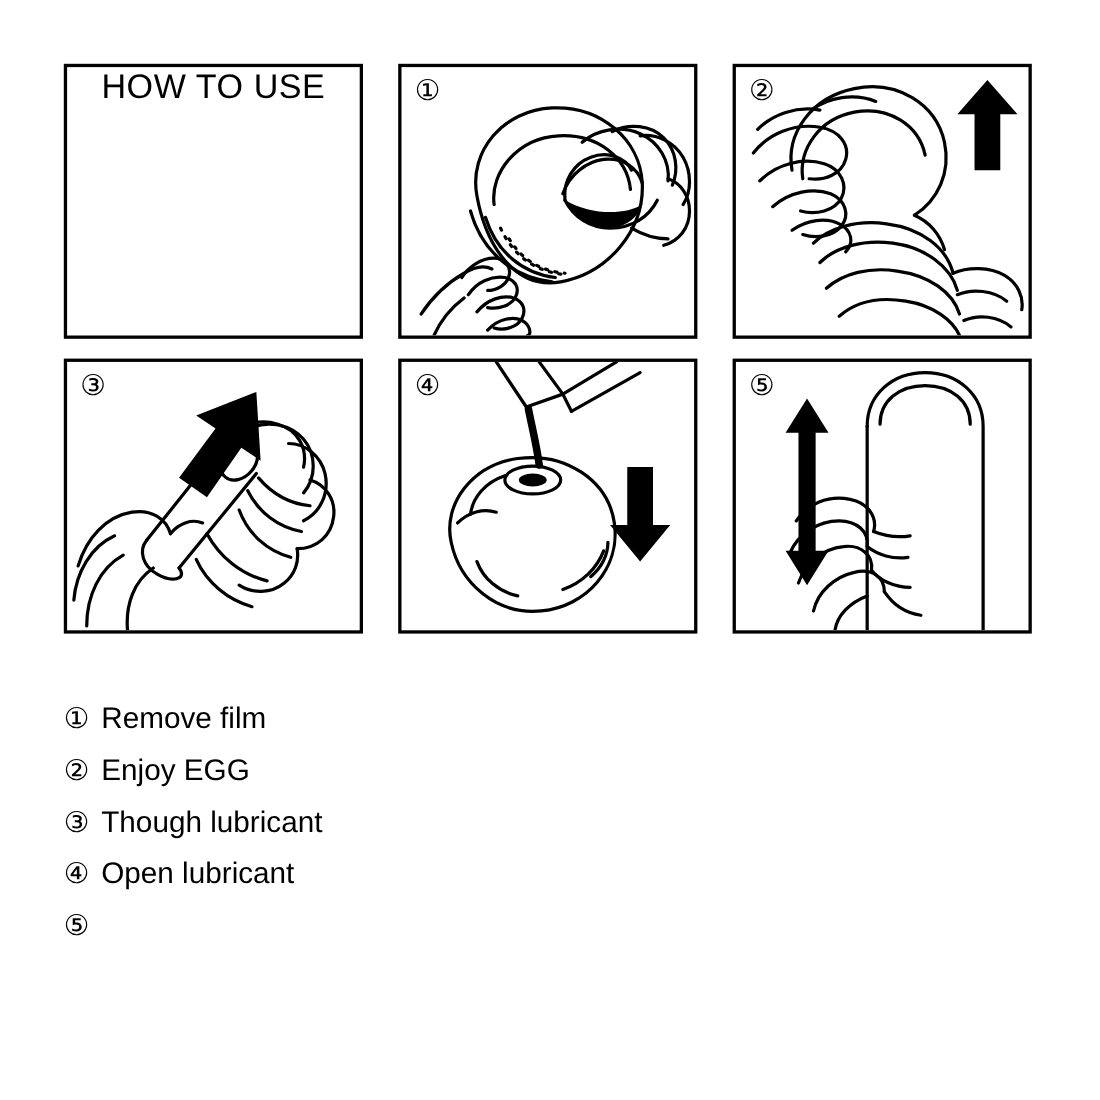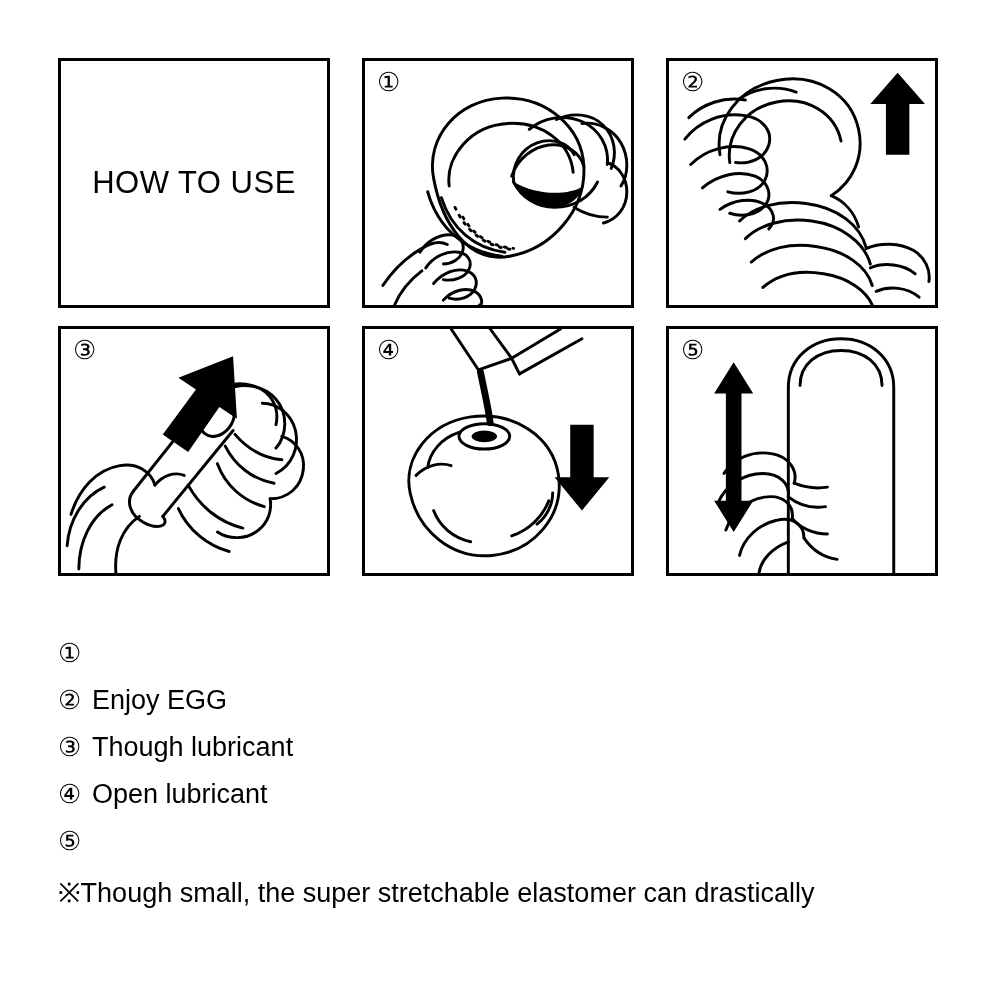--- a/index.html
+++ b/index.html
@@ -37,21 +37,21 @@
   }
   .panel {
     position: relative;
     border: 3px solid #000;
     background: #fff;
     box-sizing: border-box;
     overflow: hidden;
   }
   .panel.title-panel {
     display: flex;
-    align-items: center;
+    align-items: flex-start;
     justify-content: center;
   }
   .title-text {
     font-size: 31px;
     letter-spacing: 0.5px;
     font-weight: 400;
     color: #000;
     white-space: nowrap;
   }
   .step-num {
@@ -269,37 +269,35 @@
         <path d="M46 66 L66 34 L86 66 L74 66 L74 176 L86 176 L66 208 L46 176 L58 176 L58 66 Z" fill="#000"></path>
       </svg>
       <span class="step-num">⑤</span>
     </div>
 
   </div>
 
   <div class="legend">
     <div class="legend-item">
       <span class="legend-marker">①</span>
+      <span class="legend-label">Remove film</span>
     </div>
     <div class="legend-item">
       <span class="legend-marker">②</span>
       <span class="legend-label">Enjoy EGG</span>
     </div>
     <div class="legend-item">
       <span class="legend-marker">③</span>
       <span class="legend-label">Though lubricant</span>
     </div>
     <div class="legend-item">
       <span class="legend-marker">④</span>
       <span class="legend-label">Open lubricant</span>
     </div>
     <div class="legend-item">
       <span class="legend-marker">⑤</span>
     </div>
   </div>
 
   <div class="note">
-    <div class="note-body">
-      <span class="note-mark">※</span><span>Though small, the super stretchable elastomer can drastically</span>
-    </div>
   </div>
 
 </div>
 
 </body></html>

